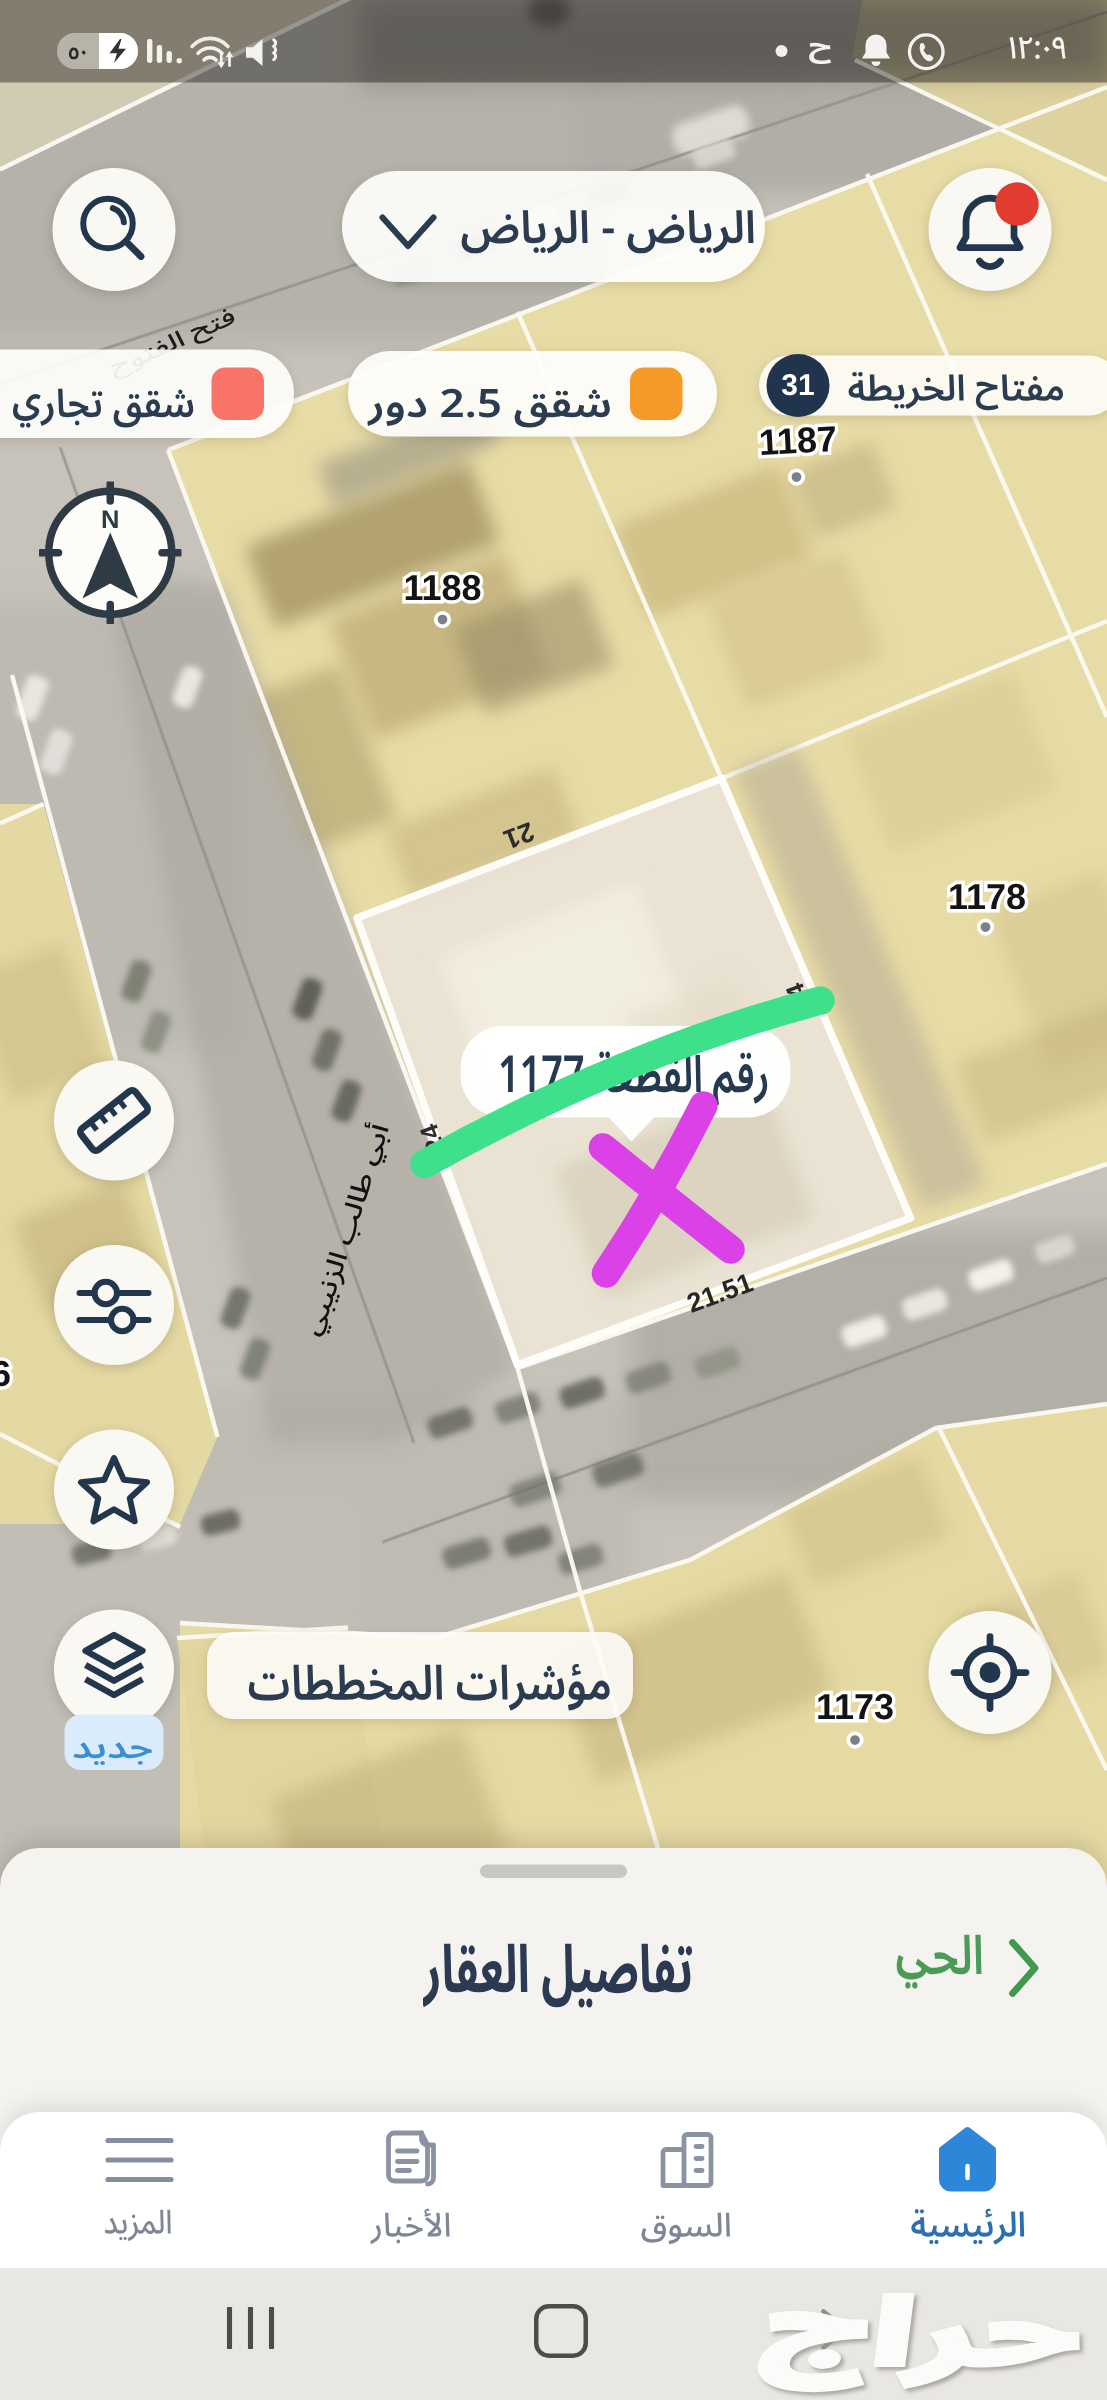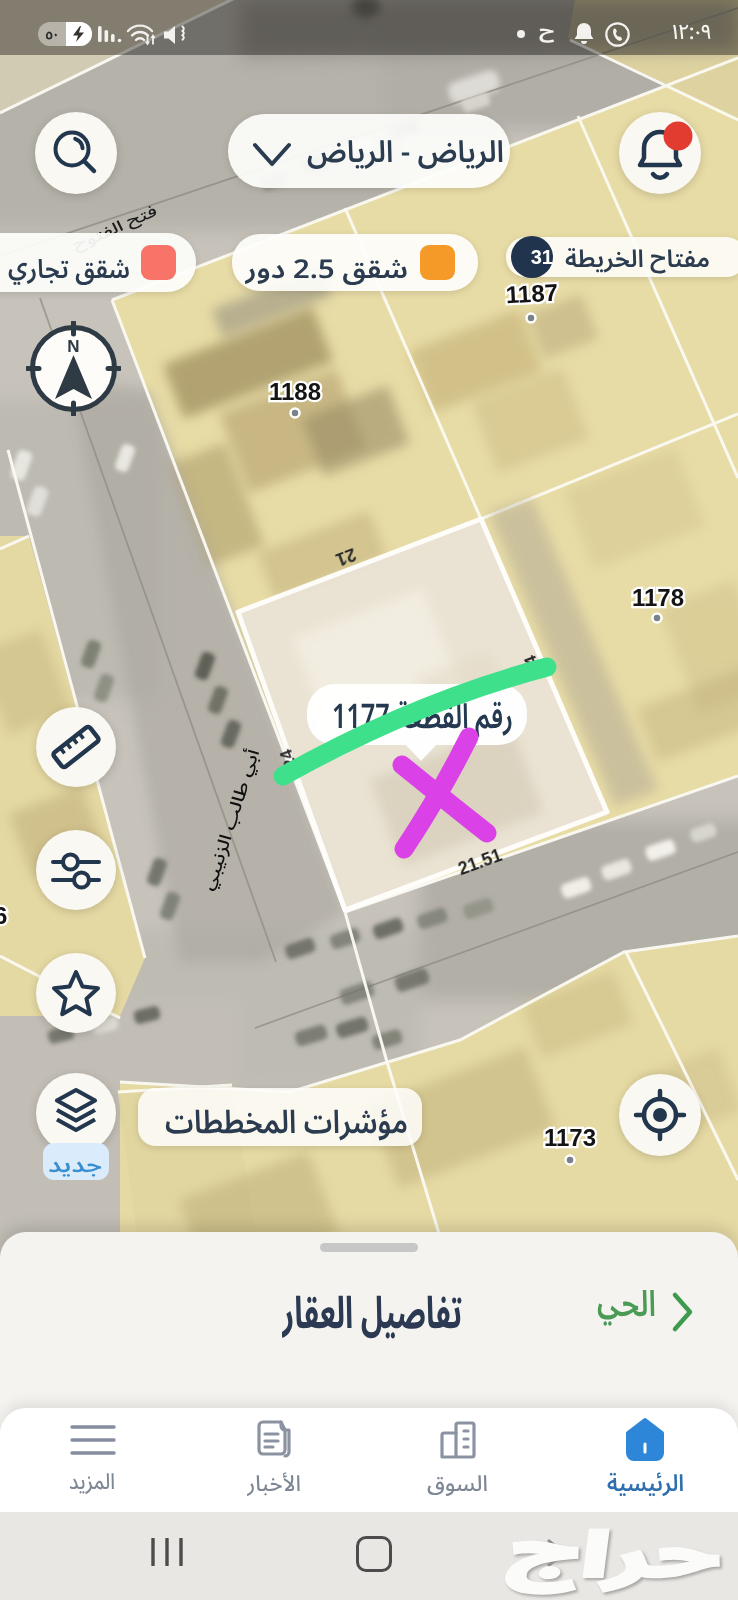--- a/index.html
+++ b/index.html
@@ -316,21 +316,21 @@
 
 <div class="abs" style="left:420px;top:245px;width:35px;height:35px;border-radius:9px;background:#f59a28;z-index:26"></div>
 
 <svg class="abs" style="left:245.0px;top:252.0px;z-index:26" width="163.0" height="37.7" viewBox="0 -26.00 163.0 37.70">
     <path d="M0.3 6 -0.8 3.2Q1.6 2.4 3 1.3Q4.4 0.3 5 -0.8Q5.6 -1.9 5.6 -3.1Q5.6 -3.8 5.4 -4.6Q5.2 -5.3 4.8 -6.2Q4.5 -7.1 3.9 -8.1L6.7 -9.5Q7.6 -7.8 8.1 -6.2Q8.6 -4.7 8.6 -3.4Q8.6 -2 8.2 -0.8Q7.8 0.5 7.1 1.5Q6.3 2.5 5.3 3.4Q4.2 4.2 3 4.9Q1.7 5.5 0.3 6Z M11.7 6 11.1 2.9Q12.8 2.7 14.2 2.3Q15.5 2 16.4 1.4Q17.4 0.8 17.9 -0.3Q18.4 -1.4 18.4 -3Q18.4 -3.7 18.2 -4.3Q18.1 -4.9 17.9 -5.5Q17.6 -6 17.3 -6.3Q16.9 -6.6 16.4 -6.6Q15.9 -6.6 15.5 -6.3Q15.1 -5.9 14.8 -5.3Q14.6 -4.8 14.6 -4.2Q14.6 -3.7 14.8 -3.4Q15 -3.1 15.4 -3Q15.9 -2.8 16.5 -2.8Q17.2 -2.8 17.9 -3Q18.6 -3.1 19.1 -3.4L19.2 -0.9Q18.6 -0.5 17.8 -0.2Q17 0.1 15.9 0.1Q15 0.1 14.2 -0.1Q13.4 -0.3 12.8 -0.7Q12.2 -1.2 11.9 -1.9Q11.6 -2.6 11.6 -3.5Q11.6 -4.7 12 -5.8Q12.4 -6.9 13 -7.8Q13.7 -8.8 14.6 -9.3Q15.5 -9.8 16.6 -9.8Q17.8 -9.8 18.7 -9.2Q19.6 -8.6 20.2 -7.6Q20.8 -6.6 21.1 -5.4Q21.4 -4.2 21.4 -3.1Q21.4 -0.3 20.3 1.6Q19.1 3.5 17 4.6Q14.8 5.7 11.7 6Z M23.6 -1.1 24.8 -3.8Q25.6 -3.4 26.5 -3.2Q27.4 -2.9 28.4 -2.9Q29.4 -2.9 30.1 -3.1Q30.8 -3.3 31.1 -3.7Q31.4 -4.2 31.4 -4.7Q31.4 -5.2 31.2 -5.9Q30.9 -6.7 30.2 -8Q29.5 -9.3 28.1 -11.3L30.7 -13Q32 -11.2 32.9 -9.5Q33.8 -7.9 34.2 -6.6Q34.6 -5.2 34.6 -4.2Q34.6 -3 34 -2Q33.4 -1 32 -0.4Q30.7 0.2 28.6 0.2Q27.8 0.2 26.9 0Q26 -0.1 25.1 -0.4Q24.3 -0.7 23.6 -1.1Z M56.3 0H43.6V-2.4L48.3 -7.2Q49.7 -8.6 50.6 -9.7Q51.5 -10.7 52 -11.6Q52.4 -12.5 52.4 -13.5Q52.4 -14.8 51.7 -15.4Q50.9 -16 49.7 -16Q48.6 -16 47.6 -15.6Q46.5 -15.1 45.4 -14.2L43.6 -16.3Q44.4 -17 45.3 -17.6Q46.2 -18.1 47.3 -18.5Q48.4 -18.8 49.9 -18.8Q51.7 -18.8 53 -18.2Q54.3 -17.5 55 -16.4Q55.7 -15.3 55.7 -13.8Q55.7 -12.3 55.1 -11.1Q54.5 -9.8 53.4 -8.5Q52.2 -7.3 50.7 -5.8L47.7 -3V-2.8H56.3Z M59 -1.7Q59 -2.8 59.6 -3.2Q60.1 -3.7 61 -3.7Q61.8 -3.7 62.4 -3.2Q63 -2.8 63 -1.7Q63 -0.6 62.4 -0.1Q61.8 0.3 61 0.3Q60.1 0.3 59.6 -0.1Q59 -0.6 59 -1.7Z M72.2 -11.7Q73.9 -11.7 75.3 -11Q76.6 -10.4 77.4 -9.1Q78.2 -7.9 78.2 -6.1Q78.2 -4.1 77.3 -2.7Q76.5 -1.3 74.9 -0.5Q73.3 0.3 70.9 0.3Q69.5 0.3 68.2 0Q66.9 -0.3 66 -0.8V-3.7Q67 -3.1 68.3 -2.8Q69.7 -2.5 70.9 -2.5Q72.1 -2.5 73 -2.8Q73.9 -3.2 74.4 -3.9Q74.8 -4.7 74.8 -5.8Q74.8 -7.4 73.8 -8.2Q72.9 -9 70.8 -9Q70 -9 69.2 -8.8Q68.4 -8.7 67.8 -8.6L66.4 -9.4L67.1 -18.6H76.9V-15.7H70L69.6 -11.4Q70.1 -11.5 70.7 -11.6Q71.3 -11.7 72.2 -11.7Z M95.1 7Q93.4 7 92 6.7Q90.5 6.3 89.4 5.5Q88.2 4.8 87.6 3.6Q87 2.3 87 0.6Q87 0.1 87 -0.6Q87.1 -1.4 87.5 -2.4Q87.8 -3.5 88.4 -4.8L91.1 -3.7Q90.7 -2.8 90.5 -2.2Q90.3 -1.5 90.2 -1Q90.1 -0.5 90.1 0.1Q90.1 1.4 90.8 2.3Q91.5 3.1 92.8 3.5Q94 4 95.7 4Q96.9 4 97.9 3.8Q98.9 3.6 99.7 3.3Q100.5 3 101.1 2.6Q101.7 2.1 102.1 1.6Q102.5 1.1 102.7 0.6Q103 -0.2 103.1 -1Q103.2 -1.9 103.2 -2.6Q103.2 -3.9 102.9 -4.8Q102.7 -5.6 102.3 -6.1Q101.8 -6.5 101.2 -6.5Q100.8 -6.5 100.5 -6.3Q100.2 -6.1 99.9 -5.8Q99.7 -5.4 99.6 -5Q99.4 -4.6 99.4 -4.2Q99.4 -3.8 99.6 -3.6Q99.8 -3.3 100.2 -3.1Q100.6 -2.9 101.5 -2.9Q102.3 -2.8 103.6 -2.9L108.3 -3Q109.1 -3 109.4 -2.5Q109.8 -2.1 109.8 -1.5Q109.8 -0.8 109.3 -0.3Q108.8 0.1 108 0.1H101.7Q100.5 0.1 99.5 -0.1Q98.5 -0.3 97.8 -0.8Q97.2 -1.3 96.8 -2Q96.4 -2.7 96.4 -3.7Q96.4 -4.8 96.8 -5.8Q97.2 -6.9 97.9 -7.7Q98.6 -8.6 99.5 -9.1Q100.4 -9.6 101.4 -9.6Q102.8 -9.6 103.9 -8.7Q105 -7.9 105.6 -6.3Q106.3 -4.6 106.3 -2.2Q106.3 -1.2 105.9 0Q105.6 1.3 105.1 2.4Q104.6 3.3 103.8 4.1Q103.1 4.9 102.2 5.4Q101.2 6 100.1 6.3Q99 6.7 97.8 6.9Q96.5 7 95.1 7ZM103.5 -12Q102.8 -12 102.3 -12.5Q101.8 -13 101.8 -13.6Q101.8 -14.3 102.3 -14.8Q102.8 -15.3 103.5 -15.3Q104.1 -15.3 104.6 -14.8Q105 -14.3 105 -13.6Q105 -13 104.6 -12.5Q104.1 -12 103.5 -12ZM99.3 -12.1Q98.6 -12.1 98.2 -12.5Q97.7 -13 97.7 -13.7Q97.7 -14.3 98.2 -14.8Q98.6 -15.3 99.3 -15.3Q100 -15.3 100.4 -14.8Q100.9 -14.3 100.9 -13.7Q100.9 -13 100.4 -12.5Q100 -12.1 99.3 -12.1Z M108 0.1 108.3 -2.9Q109.1 -2.9 109.9 -2.9Q110.7 -3 111.4 -3.1Q112.1 -3.2 112.7 -3.3Q113.2 -3.4 113.6 -3.5Q114.5 -3.8 115.2 -4.2Q115.9 -4.6 116.3 -5.2Q116.7 -5.8 116.7 -6.5Q116.7 -7 116.4 -7.6Q116.2 -8.1 115.8 -8.5Q115.4 -8.8 114.8 -8.8Q114.3 -8.8 113.9 -8.5Q113.4 -8.1 113.2 -7.6Q112.9 -7.1 112.9 -6.4Q112.9 -5.7 113.2 -5.2Q113.5 -4.6 114.1 -4.2Q114.6 -3.7 115.2 -3.4L112.1 -2.3Q111.6 -2.7 111.1 -3.3Q110.6 -3.9 110.2 -4.8Q109.9 -5.6 109.9 -6.6Q109.9 -7.7 110.3 -8.7Q110.7 -9.6 111.4 -10.3Q112.2 -11 113.1 -11.4Q114 -11.8 114.9 -11.8Q116.4 -11.8 117.4 -11.1Q118.5 -10.4 119.1 -9.2Q119.7 -8.1 119.7 -6.8Q119.7 -5.6 119.3 -4.6Q118.8 -3.6 118.1 -2.9Q117.3 -2.2 116.3 -1.6Q115.4 -1.1 114.4 -0.7Q113.9 -0.5 113.2 -0.4Q112.5 -0.2 111.6 -0.1Q110.8 0 109.9 0.1Q109 0.1 108 0.1ZM121.4 0.1Q120 0.1 118.5 -0Q117.1 -0.2 115.9 -0.5Q114.6 -0.8 113.8 -1.2L115.6 -3.4Q116.3 -3.3 117.4 -3.2Q118.5 -3 119.6 -3Q120.7 -2.9 121.7 -2.9Q122.5 -2.9 122.9 -2.5Q123.2 -2.1 123.2 -1.5Q123.2 -0.8 122.7 -0.3Q122.3 0.1 121.4 0.1ZM116.9 -14.3Q116.3 -14.3 115.8 -14.8Q115.3 -15.2 115.3 -15.9Q115.3 -16.5 115.8 -17Q116.3 -17.5 116.9 -17.5Q117.6 -17.5 118.1 -17Q118.5 -16.5 118.5 -15.9Q118.5 -15.2 118.1 -14.8Q117.6 -14.3 116.9 -14.3ZM112.8 -14.3Q112.1 -14.3 111.6 -14.8Q111.2 -15.2 111.2 -15.9Q111.2 -16.6 111.6 -17Q112.1 -17.5 112.8 -17.5Q113.4 -17.5 113.9 -17Q114.4 -16.6 114.4 -15.9Q114.4 -15.2 113.9 -14.8Q113.4 -14.3 112.8 -14.3Z M121.4 0.1 121.7 -2.9Q122.5 -2.9 123.1 -3.1Q123.6 -3.2 124 -3.7Q124.3 -4.2 124.6 -5.2Q124.9 -6.3 125.2 -8.1L128.1 -7.5Q128 -7.1 127.9 -6.5Q127.8 -6 127.7 -5.4Q127.6 -4.9 127.6 -4.4Q127.6 -3.8 128.1 -3.3Q128.6 -2.9 129.9 -2.9Q130.5 -2.9 131 -3.1Q131.5 -3.2 131.9 -3.7Q132.2 -4.2 132.5 -5.3Q132.7 -6.4 133 -8.3L135.9 -7.8Q135.8 -7.2 135.7 -6.6Q135.6 -5.9 135.5 -5.3Q135.4 -4.7 135.4 -4.3Q135.4 -3.9 135.6 -3.6Q135.8 -3.3 136.3 -3.1Q136.8 -2.9 137.8 -2.9Q138.6 -2.9 139.1 -3.1Q139.6 -3.3 139.9 -3.8Q140.2 -4.2 140.2 -5Q140.2 -5.9 139.7 -7.5Q139.3 -9 138.7 -10.6L141.8 -11.6Q142.2 -10.6 142.5 -9.4Q142.8 -8.2 143 -7.1Q143.2 -6 143.2 -5.1Q143.2 -3.8 142.8 -2.8Q142.4 -1.9 141.8 -1.2Q141.1 -0.5 140.1 -0.2Q139.1 0.1 138 0.1Q136.6 0.1 135.7 -0.2Q134.8 -0.5 134.3 -1.1Q133.8 -1.8 133.7 -2.9H134.6Q134.1 -1.5 133.4 -0.9Q132.8 -0.2 131.9 -0.1Q131 0.1 129.7 0.1Q128.9 0.1 128.1 -0.1Q127.2 -0.3 126.6 -1Q125.9 -1.6 125.7 -3.1L126.9 -3.1Q126.4 -1.7 125.6 -1Q124.8 -0.3 123.8 -0.1Q122.7 0.1 121.4 0.1ZM134.1 -15.3Q133.5 -15.3 133.1 -15.7Q132.6 -16.2 132.6 -16.8Q132.6 -17.4 133.1 -17.9Q133.5 -18.3 134.1 -18.3Q134.7 -18.3 135.2 -17.9Q135.6 -17.4 135.6 -16.8Q135.6 -16.2 135.2 -15.7Q134.7 -15.3 134.1 -15.3ZM132.2 -12.1Q131.5 -12.1 131.1 -12.5Q130.7 -13 130.7 -13.6Q130.7 -14.2 131.1 -14.6Q131.5 -15.1 132.2 -15.1Q132.8 -15.1 133.2 -14.6Q133.6 -14.2 133.6 -13.6Q133.6 -13 133.2 -12.5Q132.8 -12.1 132.2 -12.1ZM136 -12.1Q135.4 -12.1 134.9 -12.5Q134.5 -13 134.5 -13.6Q134.5 -14.2 134.9 -14.6Q135.4 -15.1 136 -15.1Q136.6 -15.1 137 -14.6Q137.5 -14.2 137.5 -13.6Q137.5 -13 137 -12.5Q136.6 -12.1 136 -12.1Z" fill="#2b3c50" transform="scale(1.1282,1)"></path>
   </svg>
 
 <div class="pill" style="left:506px;top:237px;width:240px;height:40px;border-radius:20px;background:rgba(253,253,251,0.88);z-index:25"></div>
 
 <div class="abs" style="left:511px;top:236px;width:42px;height:42px;border-radius:50%;background:#20344e;z-index:26"></div>
-<div class="abs" style="left:511px;top:236px;width:42px;height:42px;line-height:42px;text-align:right;color:#fff;font-size:20px;font-weight:bold;z-index:27">31</div>
+<div class="abs" style="left:511px;top:236px;width:42px;height:42px;line-height:42px;text-align:center;color:#fff;font-size:20px;font-weight:bold;z-index:27">31</div>
 
 <svg class="abs" style="left:565.0px;top:243.0px;z-index:26" width="145.0" height="34.8" viewBox="0 -24.00 145.0 34.80">
     <path d="M12.7 0.1Q11.2 0.1 10 -0.3Q8.9 -0.7 8.2 -1.7Q7.6 -2.6 7.5 -4.3L7.1 -13.5H9.9L10.3 -5.2Q10.4 -4.1 10.7 -3.6Q11 -3.1 11.5 -2.9Q12.1 -2.7 13 -2.7Q13.7 -2.7 14 -2.3Q14.4 -1.9 14.4 -1.3Q14.4 -0.7 13.9 -0.3Q13.5 0.1 12.7 0.1ZM8.6 -2.3Q7.1 -1.9 5.7 -1.9Q4.3 -1.9 3.1 -2.4Q2 -2.8 1.3 -3.7Q0.7 -4.5 0.7 -5.8Q0.7 -7 1.2 -8Q1.8 -9 2.7 -9.7Q3.7 -10.5 5 -11Q6.3 -11.5 7.8 -11.8L8.2 -8.9Q7.1 -8.8 6.2 -8.6Q5.3 -8.3 4.7 -8Q4.1 -7.6 3.8 -7.1Q3.5 -6.6 3.5 -6.1Q3.5 -5.7 3.8 -5.4Q4.1 -5.1 4.7 -4.9Q5.2 -4.8 5.8 -4.7Q6.5 -4.7 7.2 -4.8Q7.8 -4.9 8.4 -5.1ZM8.5 -16Q7.8 -16 7.4 -16.5Q7 -16.9 7 -17.5Q7 -18.1 7.4 -18.6Q7.8 -19 8.5 -19Q9.1 -19 9.5 -18.6Q9.9 -18.1 9.9 -17.5Q9.9 -16.9 9.5 -16.5Q9.1 -16 8.5 -16ZM4.6 -16.1Q4 -16.1 3.6 -16.5Q3.1 -16.9 3.1 -17.5Q3.1 -18.1 3.6 -18.6Q4 -19 4.6 -19Q5.2 -19 5.7 -18.6Q6.1 -18.1 6.1 -17.5Q6.1 -16.9 5.7 -16.5Q5.2 -16.1 4.6 -16.1Z M30.5 0.1Q29.5 0.1 28.5 -0.1Q27.4 -0.3 26.5 -0.6Q25.6 -1 24.9 -1.5L27 -3.3Q27.9 -3 28.8 -2.9Q29.7 -2.7 30.8 -2.7Q31.5 -2.7 31.9 -2.3Q32.2 -1.9 32.2 -1.3Q32.2 -0.7 31.7 -0.3Q31.3 0.1 30.5 0.1ZM12.7 0.1 13 -2.7H18.2Q20.4 -2.7 21.9 -2.9Q23.4 -3.1 24.3 -3.4Q25.3 -3.7 25.7 -4.2Q26.1 -4.7 26.1 -5.3Q26.1 -5.7 25.9 -6.2Q25.6 -6.6 25.1 -6.9Q24.7 -7.2 23.9 -7.2Q22.9 -7.2 21.9 -6.7Q20.9 -6.2 20 -5.5Q19.1 -4.7 18.3 -3.8Q17.6 -2.9 17 -2.1L14 -2.4Q14.9 -3.9 16 -5.2Q17.2 -6.6 18.5 -7.7Q19.8 -8.8 21.2 -9.4Q22.6 -10.1 24.1 -10.1Q25.6 -10.1 26.7 -9.4Q27.7 -8.8 28.3 -7.8Q28.9 -6.7 28.9 -5.4Q28.9 -4 28 -2.8Q27.2 -1.6 25.1 -0.8Q24.2 -0.5 23.1 -0.3Q21.9 -0.1 20.4 0Q18.9 0.1 16.9 0.1ZM15.1 -2.3 14.6 -17.4H17.5L17.9 -5.3Z M30.5 0.1 30.8 -2.7Q32.2 -2.7 33 -2.8Q33.8 -3 34.1 -3.4Q34.4 -3.8 34.4 -4.6Q34.4 -5.3 34.2 -6.2Q34 -7.1 33.7 -8Q33.4 -9 33.1 -9.9L35.9 -10.7Q36.2 -9.9 36.5 -8.9Q36.8 -7.8 37 -6.8Q37.2 -5.7 37.2 -4.8Q37.2 -3.3 36.7 -2.4Q36.3 -1.4 35.4 -0.9Q34.6 -0.3 33.3 -0.1Q32.1 0.1 30.5 0.1ZM35.9 5.3Q35.3 5.3 34.8 4.9Q34.4 4.4 34.4 3.8Q34.4 3.2 34.8 2.8Q35.3 2.3 35.9 2.3Q36.5 2.3 36.9 2.8Q37.4 3.2 37.4 3.8Q37.4 4.4 36.9 4.9Q36.5 5.3 35.9 5.3ZM32.1 5.3Q31.4 5.3 31 4.9Q30.6 4.4 30.6 3.8Q30.6 3.2 31 2.8Q31.4 2.3 32.1 2.3Q32.7 2.3 33.1 2.8Q33.5 3.2 33.5 3.8Q33.5 4.4 33.1 4.9Q32.7 5.3 32.1 5.3Z M38.9 5.6 37.8 3Q39.3 2.5 40.4 1.9Q41.5 1.2 42.3 0.5Q43 -0.3 43.4 -1.1Q43.8 -1.9 43.8 -2.9Q43.8 -3.9 43.3 -5.1Q42.8 -6.3 42.2 -7.5L44.8 -8.8Q45.2 -8 45.6 -7.2Q45.9 -6.3 46.1 -5.6Q46.4 -5 46.5 -4.6Q46.8 -3.5 47.4 -3.1Q48 -2.7 49.1 -2.7Q49.9 -2.7 50.2 -2.3Q50.6 -1.9 50.6 -1.3Q50.6 -0.7 50.1 -0.3Q49.7 0.1 48.9 0.1Q47.9 0.1 47.2 -0.2Q46.5 -0.5 46 -1.1Q45.6 -1.7 45.5 -2.4L46.4 -1.9Q46.3 -0.5 45.6 0.7Q44.9 1.9 43.8 2.9Q42.7 3.8 41.4 4.5Q40.1 5.2 38.9 5.6Z M64.5 0.1Q63.4 0.1 62.5 -0Q61.6 -0.2 60.8 -0.6Q60.1 -1 59.5 -1.7Q59 -2.4 58.6 -3.6L60.3 -4.8Q60.7 -4 61.3 -3.5Q61.9 -3.1 62.7 -2.9Q63.5 -2.7 64.7 -2.7Q65.5 -2.7 65.8 -2.3Q66.1 -1.9 66.1 -1.3Q66.1 -0.7 65.7 -0.3Q65.2 0.1 64.5 0.1ZM48.9 0.1 49.1 -2.7Q50.4 -2.7 51.7 -2.9Q52.9 -3 54.1 -3.4Q55.3 -3.7 56.4 -4.1Q57.4 -4.6 58.4 -5.3Q57.7 -5.8 56.9 -6.1Q56.1 -6.5 55.1 -6.6Q54.1 -6.8 53.1 -6.8Q52.7 -6.8 52.3 -6.8Q51.9 -6.8 51.5 -6.7Q51.1 -6.7 50.7 -6.6L50.2 -9.3Q50.9 -9.5 51.7 -9.6Q52.4 -9.7 53 -9.7Q54.3 -9.7 55.3 -9.4Q56.4 -9.1 57.3 -8.7Q58.2 -8.2 58.9 -7.8Q59.7 -7.4 60.4 -7.1Q61.2 -6.8 61.9 -6.8H62.6L62.9 -4.1Q61.9 -4.1 61 -3.8Q60.1 -3.5 59.2 -3Q58.4 -2.5 57.4 -1.9Q56.5 -1.4 55.3 -1Q54.1 -0.5 52.5 -0.2Q51 0.1 48.9 0.1ZM52.9 -12.1Q52.3 -12.1 51.8 -12.6Q51.3 -13 51.3 -13.7Q51.3 -14.3 51.8 -14.8Q52.3 -15.3 52.9 -15.3Q53.5 -15.3 54 -14.8Q54.4 -14.3 54.4 -13.7Q54.4 -13 54 -12.6Q53.5 -12.1 52.9 -12.1Z M64.5 0.1 64.7 -2.7Q65.9 -2.7 66.4 -3Q66.9 -3.2 67 -3.8Q67.1 -4.5 67 -5.7L66.6 -17.4H69.4L69.9 -5.6Q70 -4.3 69.8 -3.2Q69.7 -2.2 69.1 -1.4Q68.6 -0.7 67.5 -0.3Q66.3 0.1 64.5 0.1Z M73.3 0 72.8 -17.4H75.6L76.1 0Z M92.6 6.5Q90.8 6.5 89.2 6.1Q87.7 5.8 86.5 5Q85.4 4.2 84.7 3Q84.1 1.9 84.1 0.2Q84.1 -1.2 84.5 -2.4Q85 -3.7 85.9 -4.7Q86.8 -5.8 88 -6.6Q89.2 -7.5 90.7 -8Q92.2 -8.6 93.9 -8.8L93.8 -8.4Q93.2 -8.6 92.5 -8.8Q91.8 -9 91.1 -9.2Q90.3 -9.4 89.5 -9.6Q88.6 -9.7 87.6 -9.7Q86.8 -9.7 86.2 -9.6Q85.5 -9.5 84.9 -9.3L84.5 -12Q85.2 -12.3 86 -12.4Q86.8 -12.6 87.6 -12.6Q88.8 -12.6 89.8 -12.3Q90.9 -12.1 91.7 -11.8Q92.6 -11.5 93.5 -11.2Q94.4 -10.8 95.4 -10.6Q96.3 -10.4 97.4 -10.4H98.1L98.3 -7.5Q97.3 -7.5 96.1 -7.3Q94.9 -7.1 93.6 -6.7Q92.3 -6.3 91.1 -5.7Q89.9 -5.1 89 -4.3Q88 -3.5 87.5 -2.5Q86.9 -1.5 86.9 -0.3Q86.9 0.9 87.4 1.6Q87.8 2.4 88.7 2.9Q89.5 3.3 90.6 3.5Q91.7 3.7 92.9 3.7Q94.2 3.7 95.5 3.4Q96.8 3.1 98.1 2.6L99 5Q97.3 5.8 95.7 6.2Q94.1 6.5 92.6 6.5Z M107.2 0.1Q105.1 0.1 103.9 -0.3Q102.8 -0.8 102.3 -1.7Q101.9 -2.7 101.8 -4.1L101.3 -17.4H104.2L104.7 -5.4Q104.7 -4.3 104.9 -3.7Q105.1 -3.1 105.7 -2.9Q106.2 -2.7 107.4 -2.7Q108.2 -2.7 108.5 -2.3Q108.8 -1.9 108.8 -1.3Q108.8 -0.7 108.4 -0.3Q107.9 0.1 107.2 0.1Z M107.2 0.1 107.4 -2.7Q108.4 -2.7 109.1 -2.9Q109.7 -3.1 110.1 -3.6Q110.5 -4.1 110.8 -5.1Q111 -6.1 111.3 -7.7L114 -7.3Q113.9 -6.9 113.8 -6.4Q113.7 -5.9 113.6 -5.4Q113.6 -4.9 113.6 -4.5Q113.6 -4.1 113.7 -3.7Q113.8 -3.4 114.2 -3.2Q114.5 -3 115.2 -2.8Q115.8 -2.7 116.9 -2.7Q117.7 -2.7 118 -2.3Q118.3 -1.9 118.3 -1.3Q118.3 -0.7 117.9 -0.3Q117.5 0.1 116.7 0.1Q115.4 0.1 114.6 -0Q113.7 -0.2 113.1 -0.6Q112.6 -0.9 112.3 -1.5Q112 -2.1 111.9 -2.9L112.8 -2.9Q112.4 -1.9 111.9 -1.3Q111.3 -0.7 110.5 -0.4Q109.8 -0.1 109 0Q108.1 0.1 107.2 0.1ZM114.4 -10Q113.8 -10 113.3 -10.4Q112.9 -10.9 112.9 -11.5Q112.9 -12.1 113.3 -12.6Q113.8 -13 114.4 -13Q115 -13 115.4 -12.6Q115.9 -12.1 115.9 -11.5Q115.9 -10.9 115.4 -10.4Q115 -10 114.4 -10ZM110.6 -10Q109.9 -10 109.5 -10.5Q109.1 -10.9 109.1 -11.5Q109.1 -12.1 109.5 -12.6Q109.9 -13 110.6 -13Q111.2 -13 111.6 -12.6Q112 -12.1 112 -11.5Q112 -10.9 111.6 -10.5Q111.2 -10 110.6 -10Z M116.7 0.1 116.9 -2.7Q117.7 -2.7 118.4 -2.7Q119.2 -2.8 119.8 -2.8Q120.4 -2.9 121 -3Q121.5 -3.1 121.9 -3.2Q122.7 -3.5 123.3 -3.9Q123.9 -4.3 124.3 -4.8Q124.7 -5.3 124.7 -6Q124.7 -6.5 124.5 -7Q124.2 -7.5 123.9 -7.8Q123.5 -8.1 123 -8.1Q122.5 -8.1 122.1 -7.8Q121.7 -7.5 121.4 -7Q121.2 -6.5 121.2 -5.9Q121.2 -5.3 121.5 -4.8Q121.8 -4.3 122.3 -3.9Q122.7 -3.5 123.3 -3.1L120.5 -2.1Q120 -2.5 119.5 -3.1Q119 -3.6 118.7 -4.4Q118.4 -5.1 118.4 -6.1Q118.4 -7.1 118.8 -8Q119.2 -8.9 119.8 -9.5Q120.5 -10.2 121.3 -10.5Q122.2 -10.9 123 -10.9Q124.4 -10.9 125.4 -10.2Q126.4 -9.6 126.9 -8.5Q127.5 -7.5 127.5 -6.3Q127.5 -5.1 127.1 -4.3Q126.6 -3.4 125.9 -2.7Q125.2 -2 124.4 -1.5Q123.5 -1 122.6 -0.7Q122.1 -0.5 121.4 -0.3Q120.8 -0.2 120 -0.1Q119.3 0 118.4 0.1Q117.6 0.1 116.7 0.1ZM129 0.1Q127.7 0.1 126.4 -0Q125.1 -0.2 123.9 -0.5Q122.8 -0.7 122 -1.1L123.6 -3.2Q124.4 -3 125.3 -2.9Q126.3 -2.8 127.4 -2.8Q128.4 -2.7 129.3 -2.7Q130 -2.7 130.4 -2.3Q130.7 -1.9 130.7 -1.3Q130.7 -0.7 130.3 -0.3Q129.8 0.1 129 0.1ZM123 -13.2Q122.3 -13.2 121.9 -13.7Q121.4 -14.1 121.4 -14.7Q121.4 -15.4 121.9 -15.9Q122.3 -16.3 123 -16.3Q123.6 -16.3 124.1 -15.9Q124.5 -15.4 124.5 -14.7Q124.5 -14.1 124.1 -13.7Q123.6 -13.2 123 -13.2Z M129 0.1 129.3 -2.7Q129.9 -2.7 130.3 -3Q130.7 -3.3 131.2 -3.9Q131.6 -4.6 132.1 -5.7Q132.8 -7.2 133.6 -8Q134.3 -8.8 135.1 -9.1Q135.9 -9.5 136.7 -9.5Q137.6 -9.5 138.5 -9Q139.3 -8.6 139.9 -7.8Q140.5 -7.1 140.9 -6.2Q141.2 -5.2 141.2 -4.3Q141.2 -2.9 140.7 -2Q140.2 -1 139.3 -0.5Q138.4 0 137.3 0Q136.4 0 135.1 -0.3Q133.8 -0.7 132.2 -1.8L133.3 -4.2Q134.4 -3.5 135.4 -3.1Q136.3 -2.8 136.9 -2.8Q137.5 -2.8 137.9 -3Q138.2 -3.1 138.4 -3.4Q138.5 -3.7 138.5 -4.1Q138.5 -4.6 138.2 -5.2Q138 -5.8 137.5 -6.2Q137.1 -6.6 136.5 -6.6Q136.1 -6.6 135.7 -6.3Q135.3 -6 135 -5.3Q134.6 -4.7 134.1 -3.6Q133.5 -2.4 133 -1.7Q132.5 -1 131.9 -0.6Q131.4 -0.2 130.7 -0Q130 0.1 129 0.1Z" fill="#2b3c50" transform="scale(1.0175,1)"></path>
   </svg>
 
 <svg class="abs" style="left:26px;top:321px;z-index:25" width="95" height="95" viewBox="0 0 95 95">
 <circle cx="47.5" cy="47.5" r="41" fill="#fdfcf9" stroke="#2e3b45" stroke-width="5"></circle>
 <g stroke="#2e3b45" stroke-width="5" stroke-linecap="round">
 <line x1="47.5" y1="1" x2="47.5" y2="13"></line>
 <line x1="47.5" y1="82" x2="47.5" y2="94"></line>

